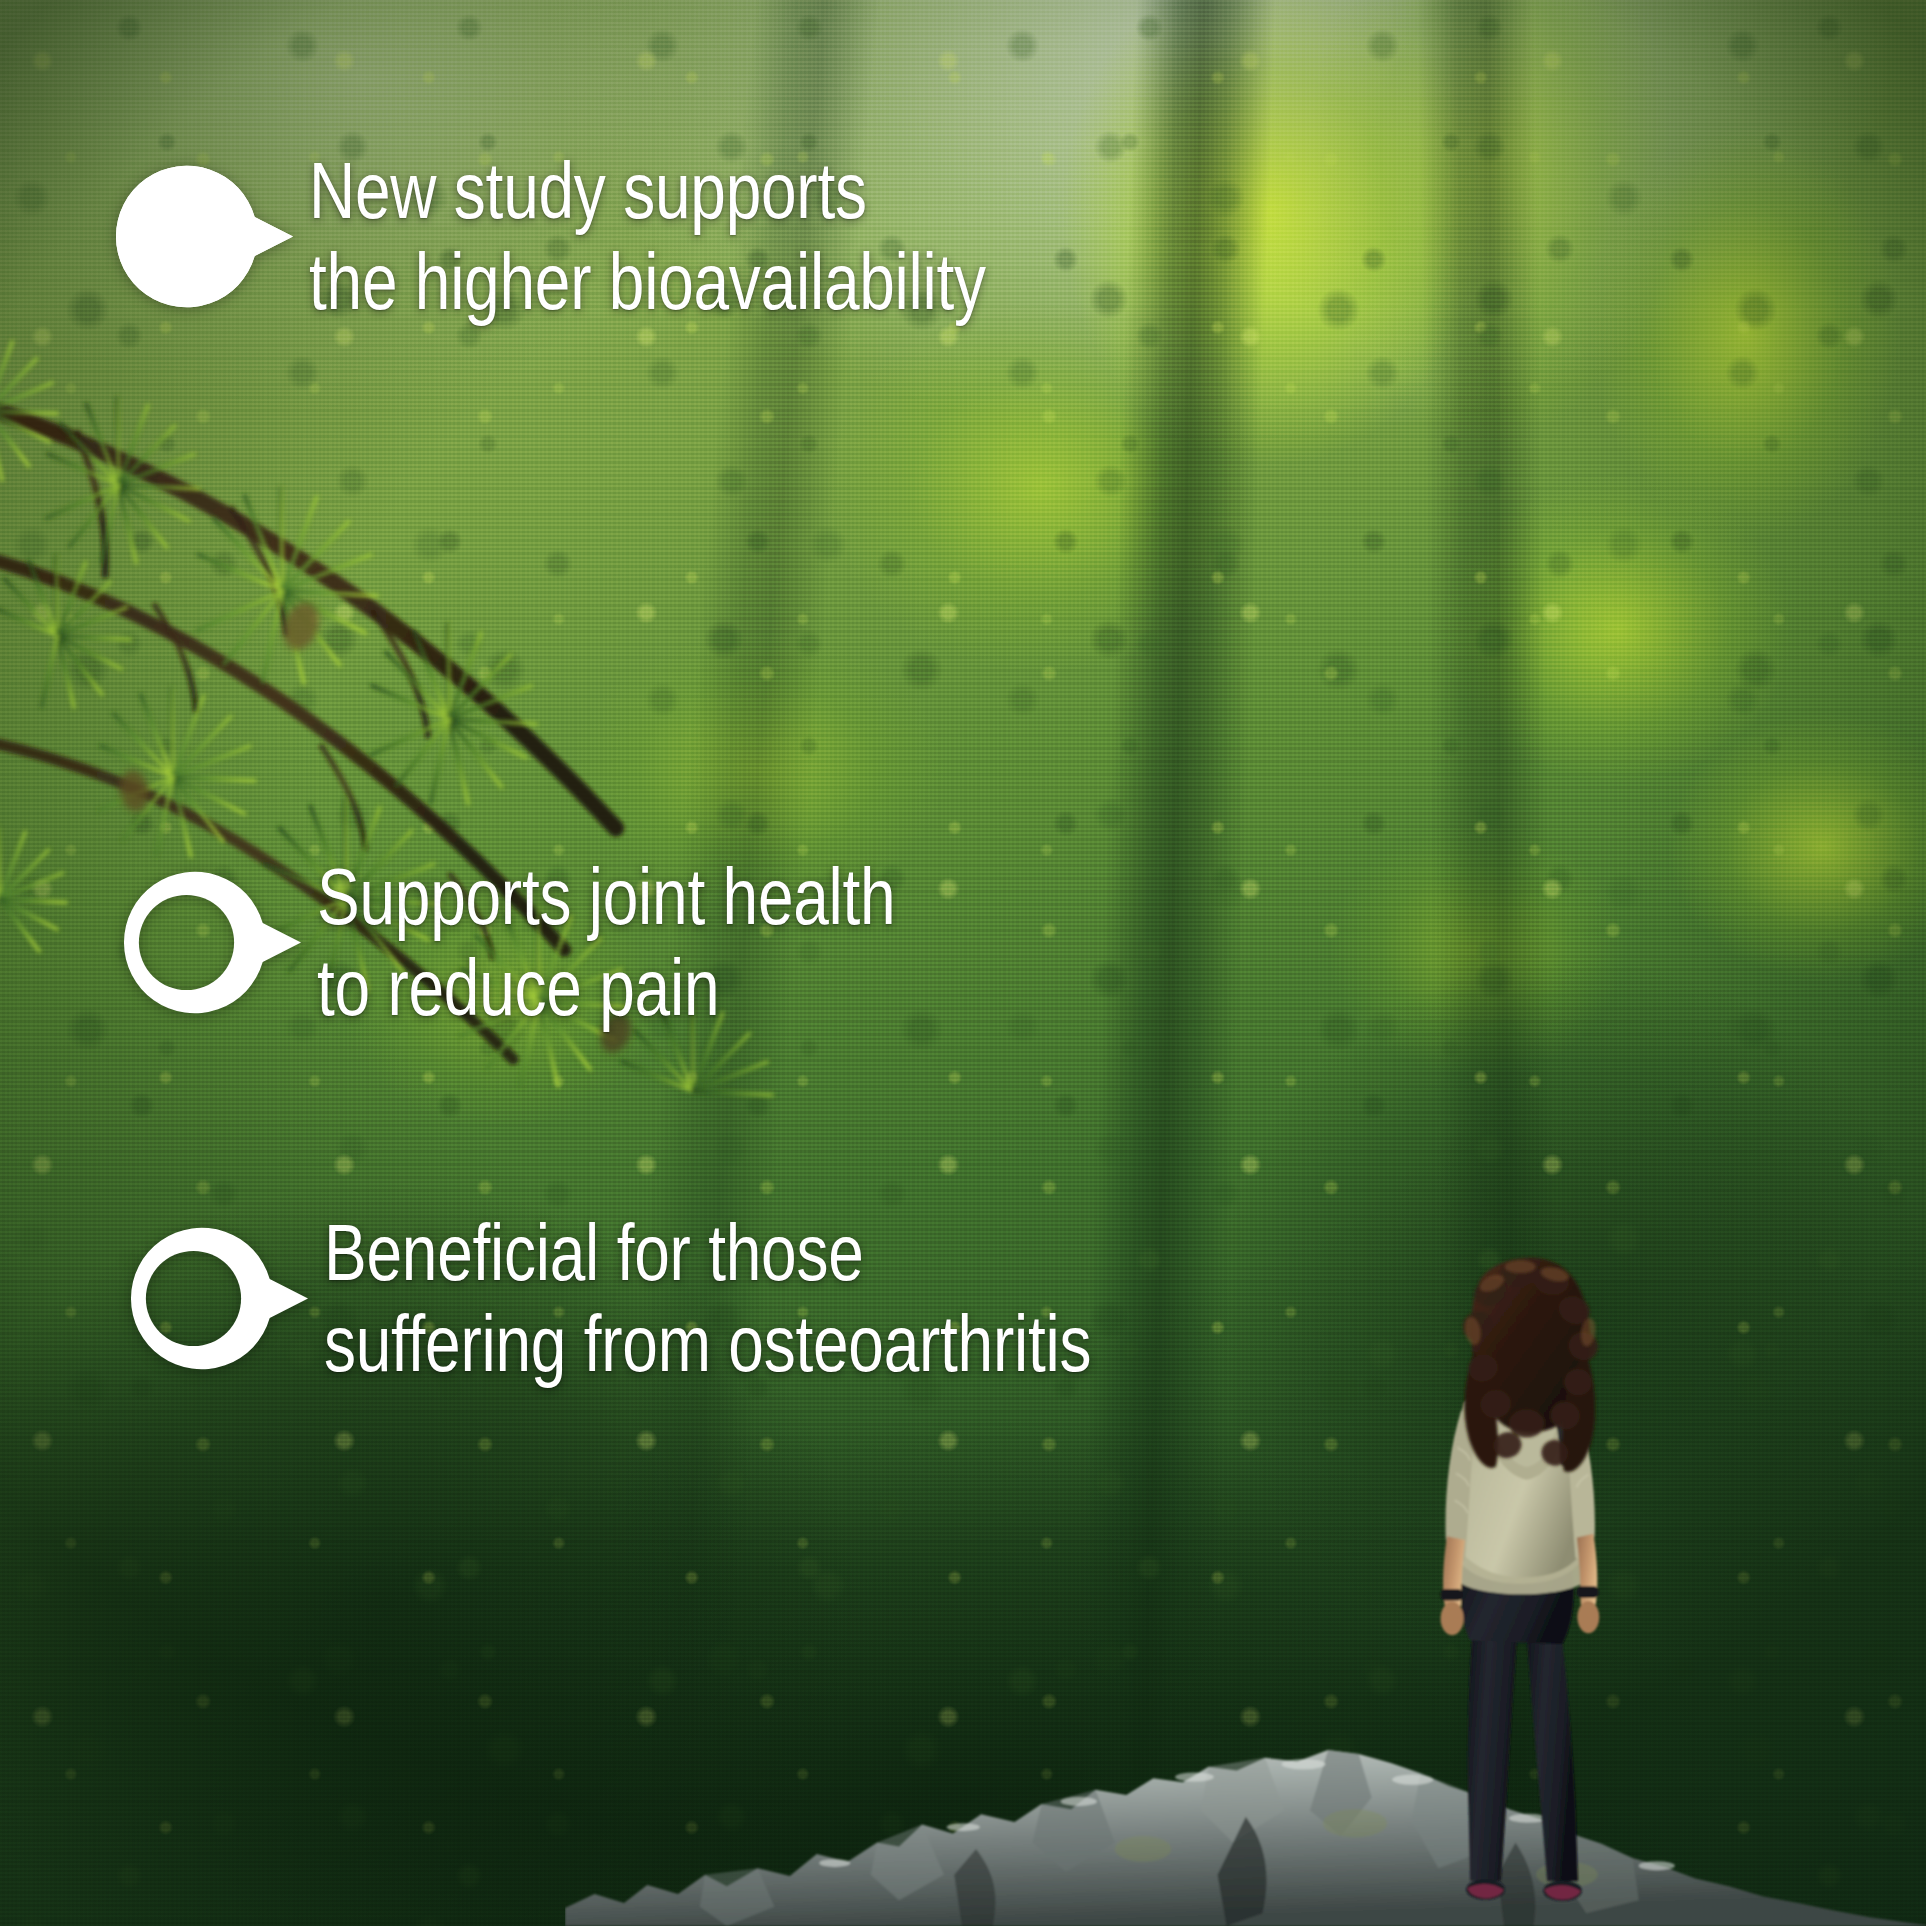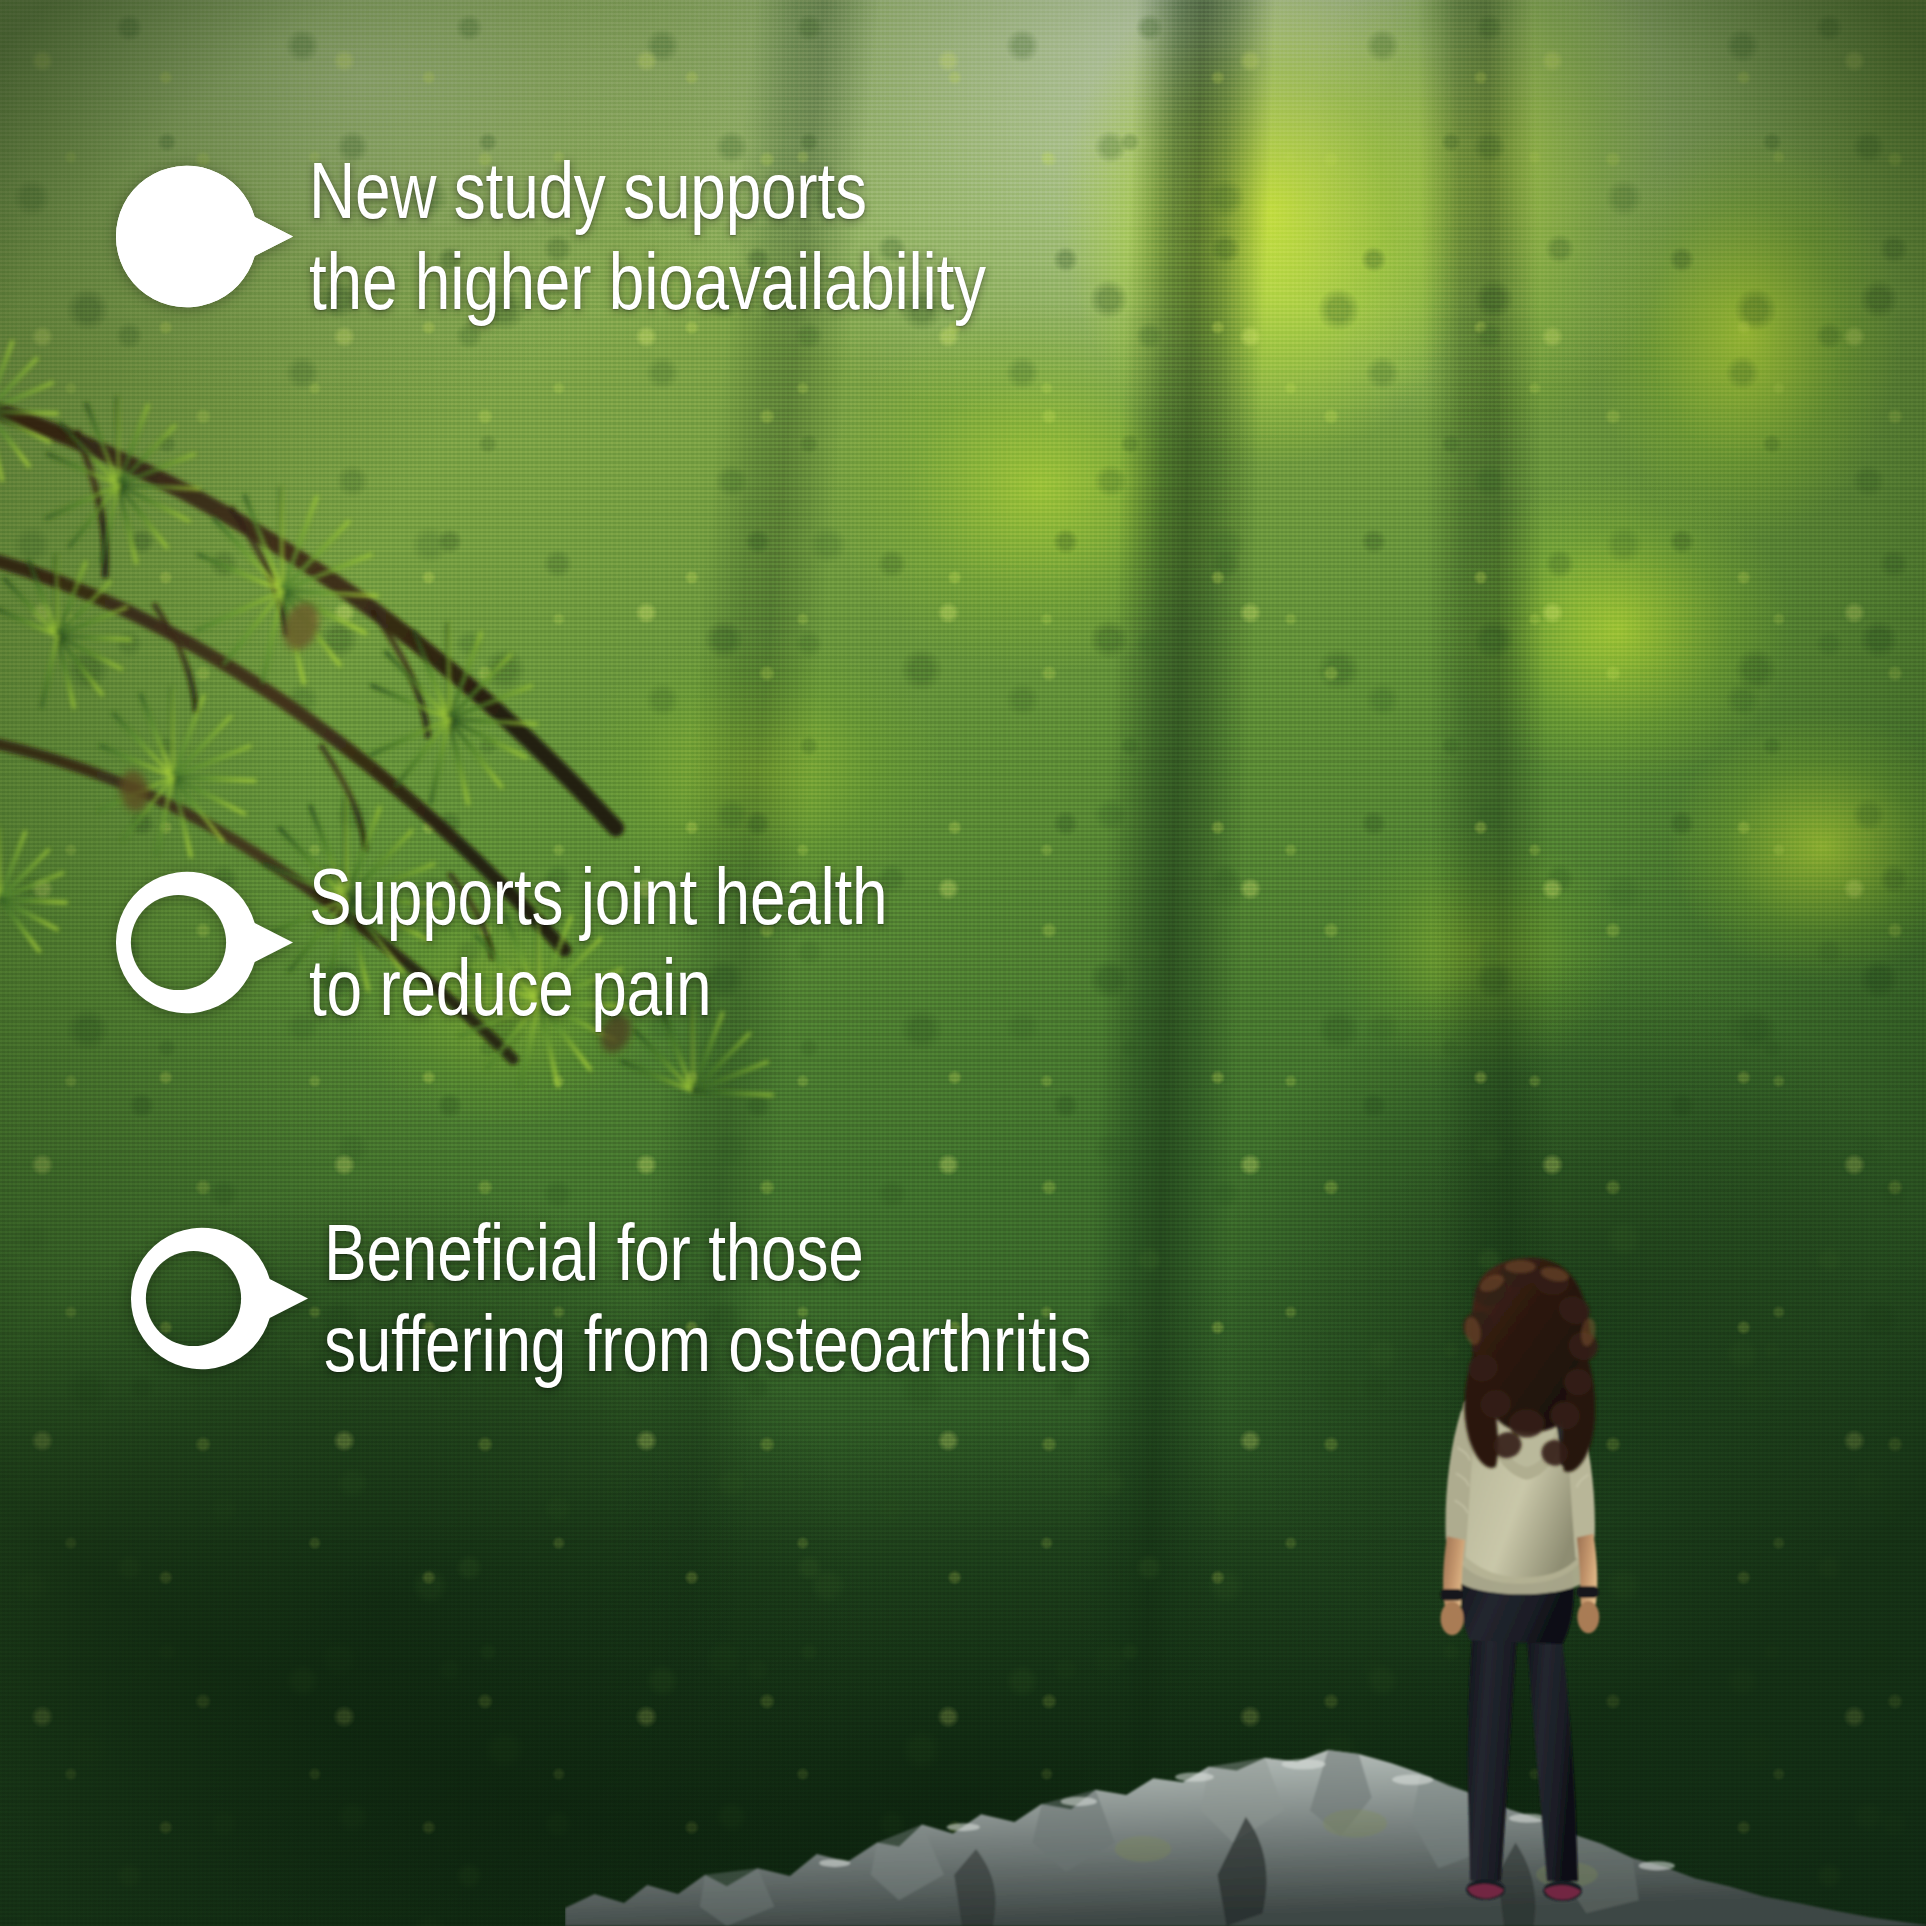--- a/index.html
+++ b/index.html
@@ -110,21 +110,21 @@
     font-weight:400;
     letter-spacing:-0.3px;
     white-space:pre;
     transform: scaleX(0.80);
     transform-origin: left center;
     text-shadow: 0 1.9px 9px rgba(0,0,0,0.42), 0 0.6px 1.9px rgba(0,0,0,0.30);
   }
 
   .r1 { top:140px; }
   .r2 { top:494px; }
-  .r3 { top:846px; }
+  .r3 { top:846px;margin-left:8px; }
   .r4 { top:1202px;padding-left:15px; }
 </style>
 </head>
 <body>
 
 <div id="stage">
 
   <div class="layer bg-base"></div>
   <div class="layer bg-canopy"></div>
   <div class="layer bg-trunks"></div>

